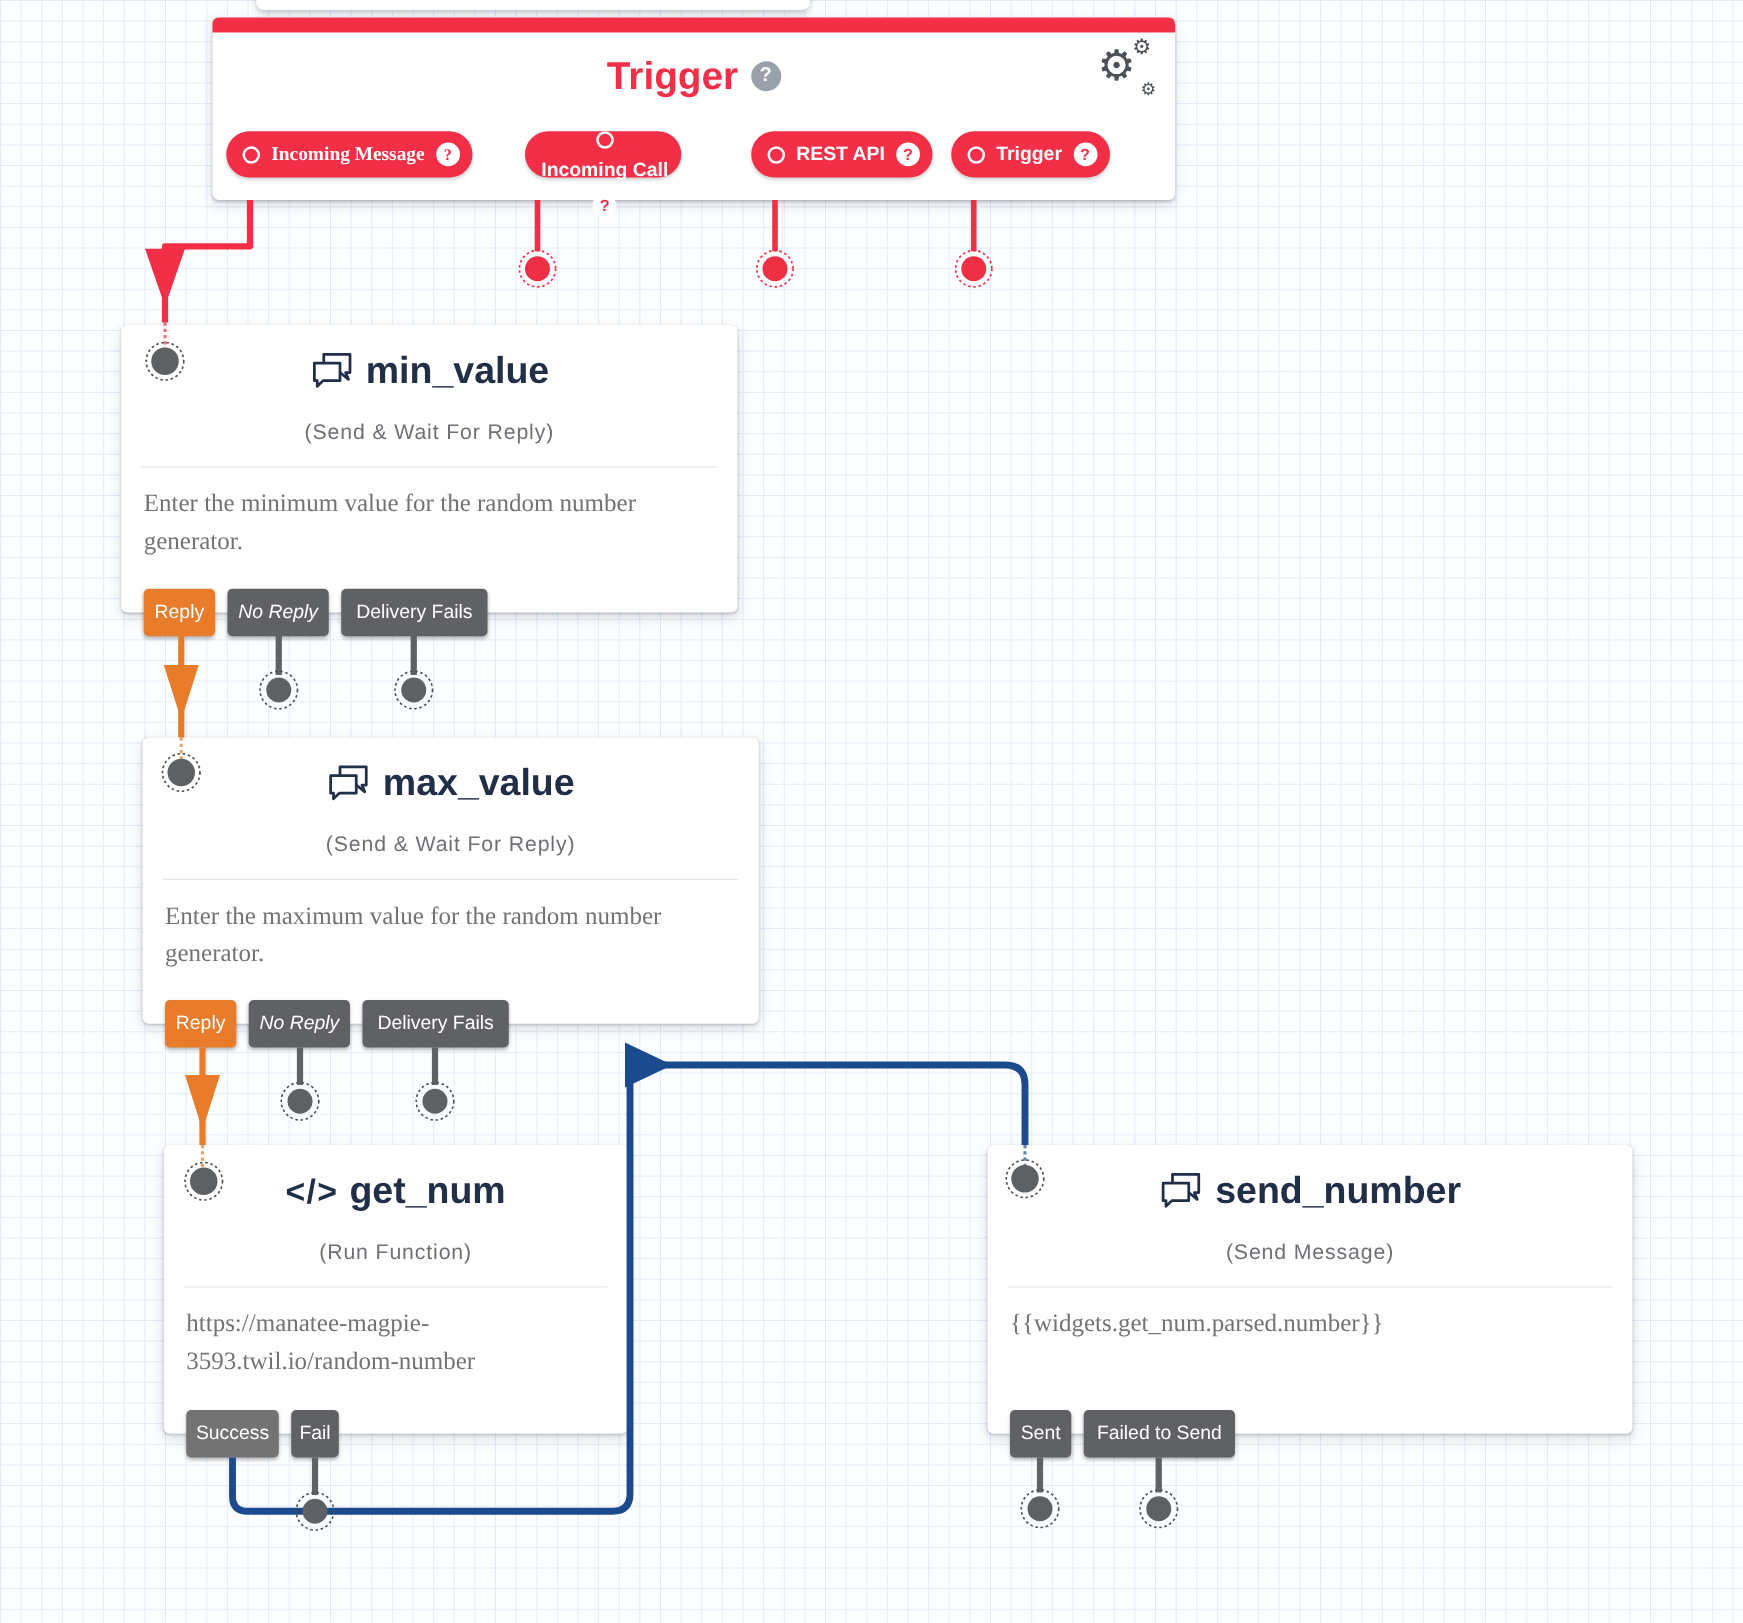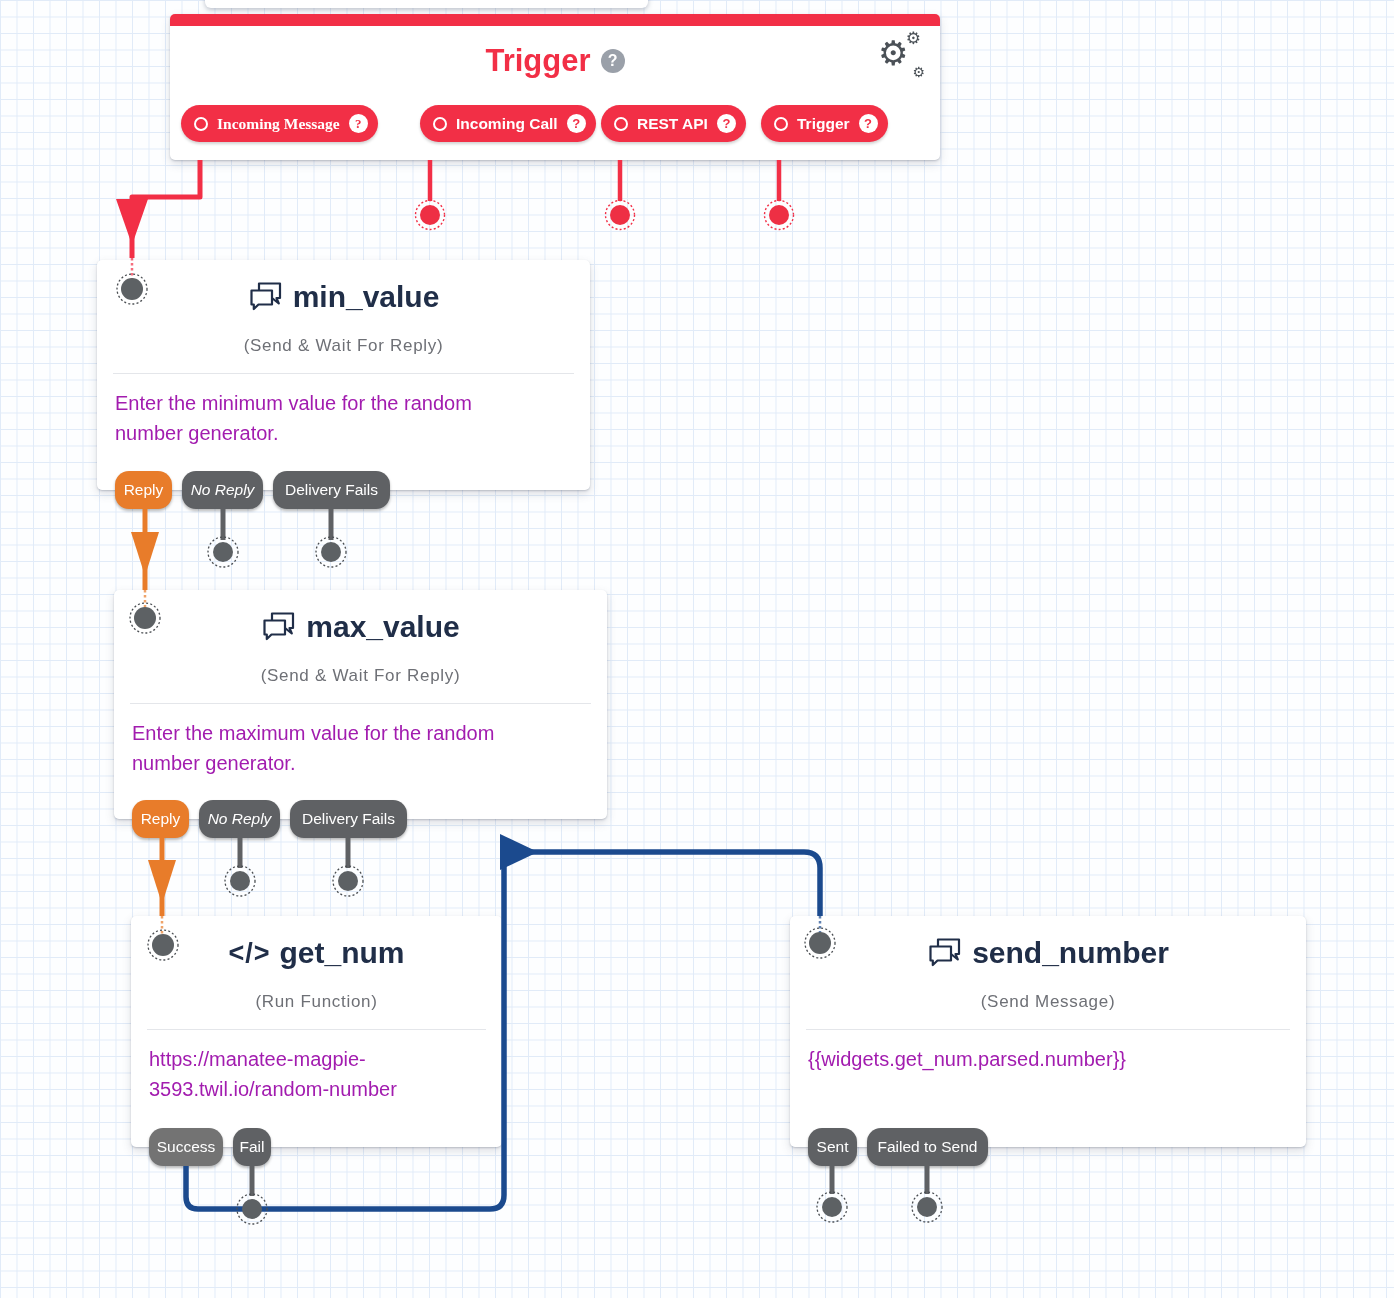--- a/index.html
+++ b/index.html
@@ -45,44 +45,44 @@
     position:absolute; top:91px; height:37px; background:#f22f46; border-radius:19px;
     display:flex; align-items:center; gap:9px; padding:0 10px 0 13px;
     color:#fff; font-size:15.5px; font-weight:600; white-space:nowrap;
     box-shadow:0 2px 3px rgba(0,0,0,.18); cursor:pointer;
   }
   .pill-circle{ width:14px; height:14px; border:2px solid #fff; border-radius:50%; flex:0 0 auto; }
   .pill-help{
     width:19px; height:19px; background:#fff; color:#f22f46; border-radius:50%;
     font-size:13px; font-weight:700; display:flex; align-items:center; justify-content:center; flex:0 0 auto;
   }
-  .pill-im{ left:11px;font-family:Liberation Serif, serif; }  .pill-ic{ left:250px; }  .pill-ra{ left:431px; }  .pill-sf{ left:591px; }
+  .pill-im{ left:11px;font-family:Liberation Serif, serif; }  .pill-ic{ left:250px;flex-direction:column; }  .pill-ra{ left:431px; }  .pill-sf{ left:591px; }
 
   
   .w-min { left:97px;  top:260px; width:493px; height:230px; }
   .w-max { left:132px; top:590px; width:493px; height:229px; }
   .w-get { left:149px; top:916px; width:371px; height:231px; }
   .w-send{ left:790px; top:916px; width:516px; height:231px; }
   
   .w-max { left:114px; }
   .w-get { left:131px; }
 
   .card-head{ margin-top:20px; display:flex; align-items:center; justify-content:center; gap:9px; }
   .card-title{ font-size:30px; font-weight:700; color:#202e48; }
   .chat-icon svg{ display:block; }
   .code-icon{ font-size:27px; font-weight:600; color:#202e48; letter-spacing:1px; }
   .card-sub{ margin-top:22px; text-align:center; font-size:17px; color:#6e7076; letter-spacing:.7px; }
   .card-div{ margin:17px 16px 0; border-top:1px solid #e4e6ea; }
-  .card-body{ margin:14px 58px 0 18px; font-size:20px; color:#a21caf; line-height:1.5; }
+  .card-body{ margin:14px 58px 0 18px; font-size:20px; color:#737373; line-height:1.5;font-family:Liberation Serif, serif; }
   .w-get  .card-body{ margin-right:55px; }
   .w-send .card-body{ margin-right:20px; }
 
   .btn-row{ position:absolute; left:18px; bottom:-19px; display:flex; gap:10px; }
   .btn{
-    height:38px; line-height:38px; text-align:center; border-radius:14px;
+    height:38px; line-height:38px; text-align:center; border-radius:4px;
     font-size:15.5px; color:#fff; white-space:nowrap; cursor:pointer;
     box-shadow:0 2px 3px rgba(0,0,0,.28);
   }
   .btn-orange{ background:#e87c2a; } .btn-gray{ background:#5f6164; } .btn-blue{ background:#737373; }
   .bw57{width:57px;} .bw81{width:81px;font-style:italic;} .bw117{width:117px;} .bw74{width:74px;}
   .bw38{width:38px;} .bw49{width:49px;} .bw121{width:121px;}
 </style>
 </head>
 <body>
 

